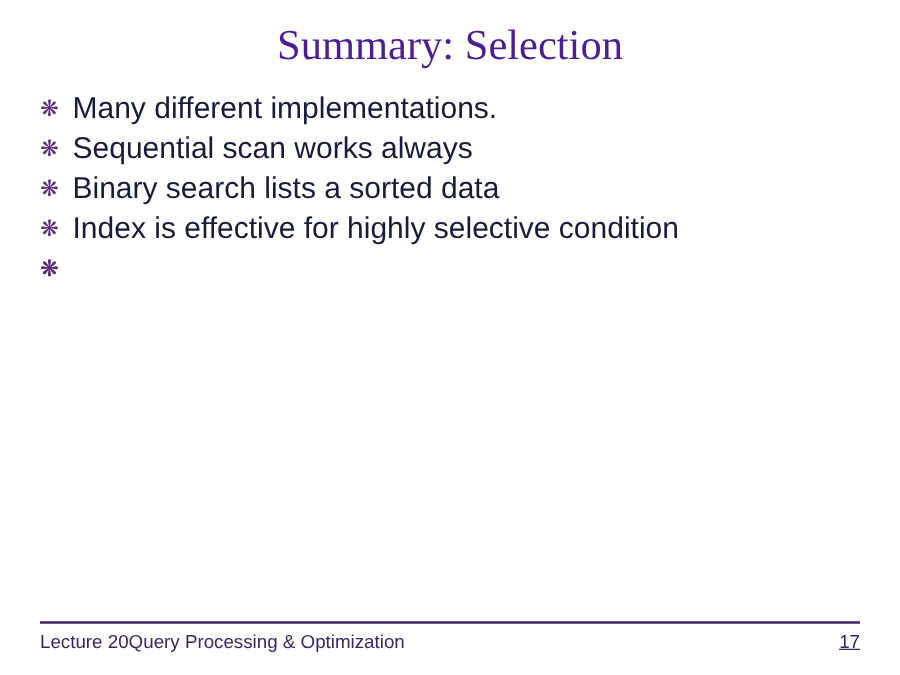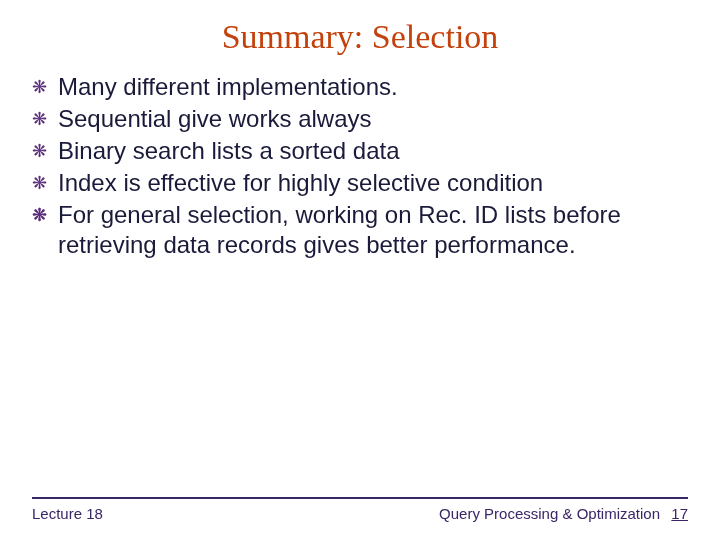--- a/index.html
+++ b/index.html
@@ -17,21 +17,21 @@
     }
     .slide {
       width: 100%;
       height: 100%;
       padding: 18px 32px 18px 32px;
       position: relative;
     }
     .title {
       font-family: Georgia, "Times New Roman", serif;
       font-size: 34px;
-      color: #c2410c;
+      color: #4c1d95;
       text-align: center;
       margin-bottom: 16px;
       font-weight: normal;
     }
     .bullet-list {
       list-style: none;
       padding-left: 0;
     }
     .bullet-item {
       position: relative;
@@ -68,21 +68,21 @@
       justify-content: space-between;
       align-items: baseline;
       font-family: "Trebuchet MS", Verdana, sans-serif;
       font-size: 15px;
       color: #3a2566;
     }
     .footer-left {
       text-align: left;
     }
     .footer-center {
-      text-align: right;
+      text-align: left;
       flex: 1;
     }
     .footer-right {
       text-align: right;
       min-width: 28px;
       text-decoration: underline;
     }
   </style>
 </head>
 <body>
@@ -90,41 +90,41 @@
 <div class="slide">
   <h1 class="title">Summary: Selection</h1>
 
   <ul class="bullet-list">
     <li class="bullet-item">
       <span class="bullet-icon">❋</span>
       <span>Many different implementations.</span><span class="underline"></span><span></span>
     </li>
     <li class="bullet-item">
       <span class="bullet-icon">❋</span>
-      <span>Sequential give works always</span><span class="underline"></span><span></span>
+      <span>Sequential scan works always</span><span class="underline"></span><span></span>
     </li>
     <li class="bullet-item">
       <span class="bullet-icon">❋</span>
       <span>Binary search lists a </span><span class="underline">sorted</span><span> data</span>
     </li>
     <li class="bullet-item">
       <span class="bullet-icon">❋</span>
       <span>Index is effective for highly selective condition</span><span class="underline"></span><span></span>
     </li>
     <li class="bullet-item">
       <span class="bullet-icon">❋</span>
       <span class="underline"></span><span></span>
     </li>
     <li class="bullet-item">
       <span class="bullet-icon">❋</span>
-      <span>For general selection, working on Rec. ID lists before retrieving data records gives better performance.</span><span class="underline"></span><span></span>
+      <span class="underline"></span><span></span>
     </li>
   </ul>
 
   <div class="footer">
     <hr class="footer-line">
     <div class="footer-row">
-      <span class="footer-left">Lecture 18</span>
+      <span class="footer-left">Lecture 20</span>
       <span class="footer-center">Query Processing &amp; Optimization</span>
       <span class="footer-right">17</span>
     </div>
   </div>
 </div>
 
 </body></html>

